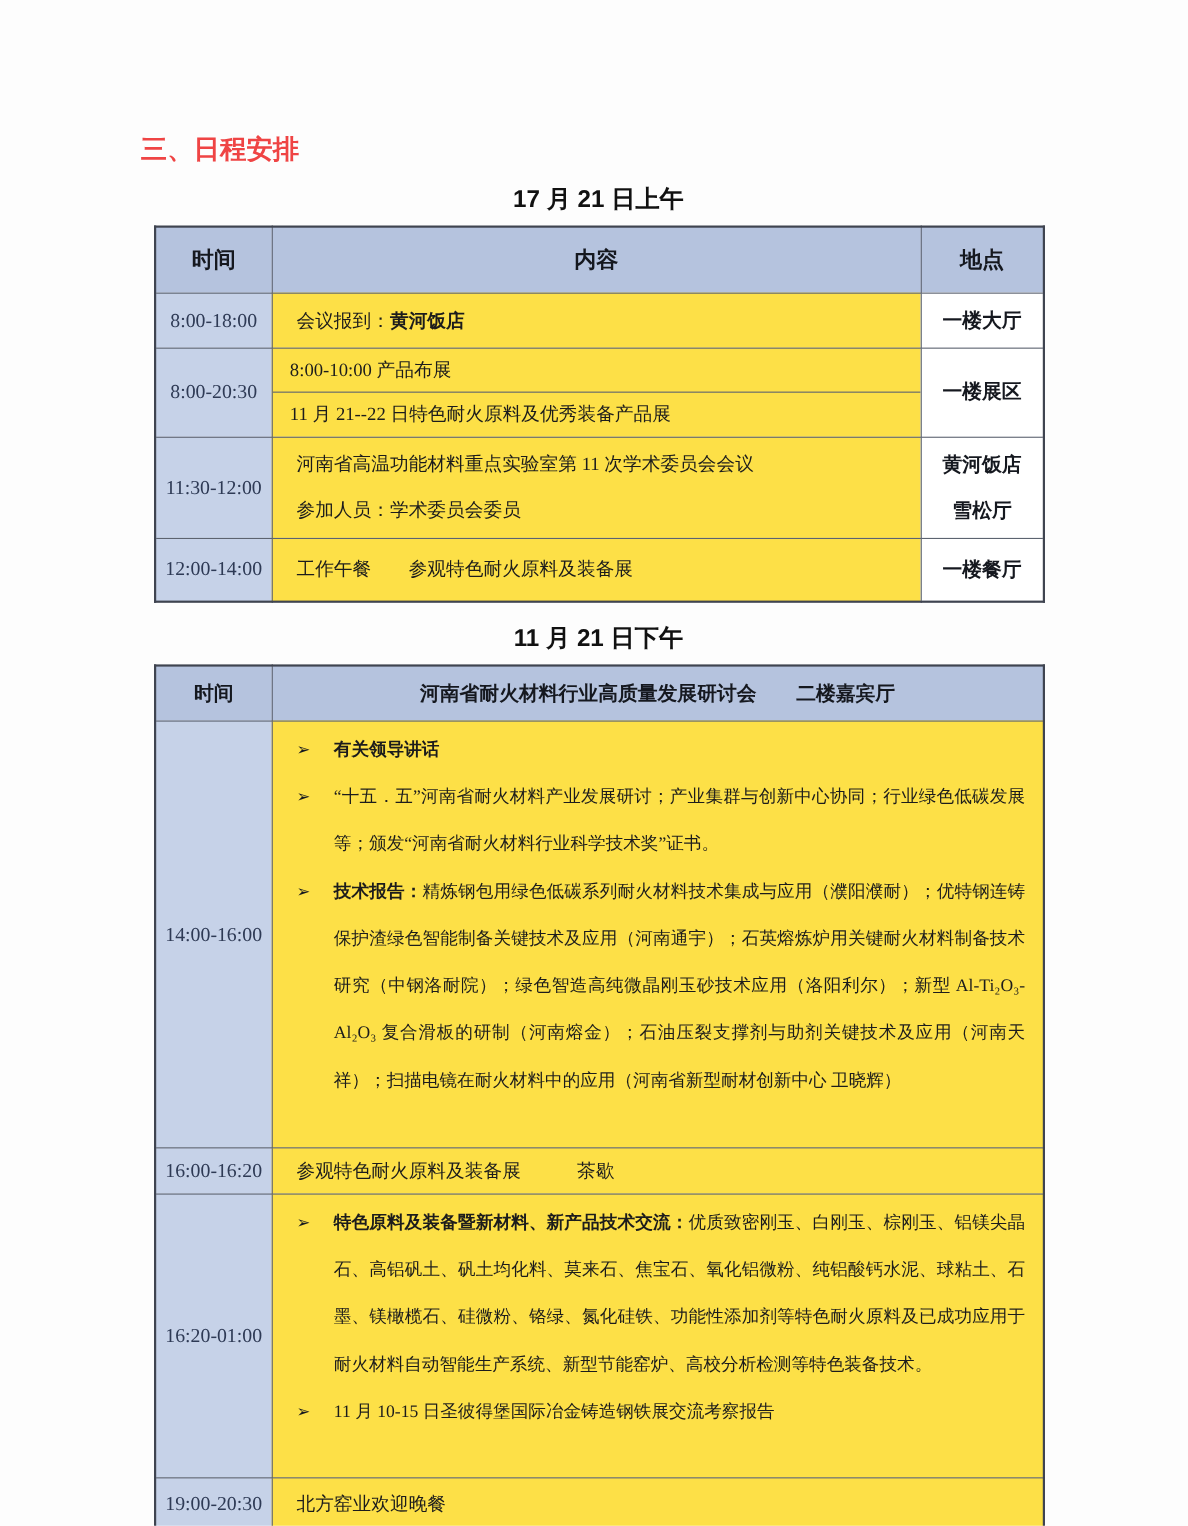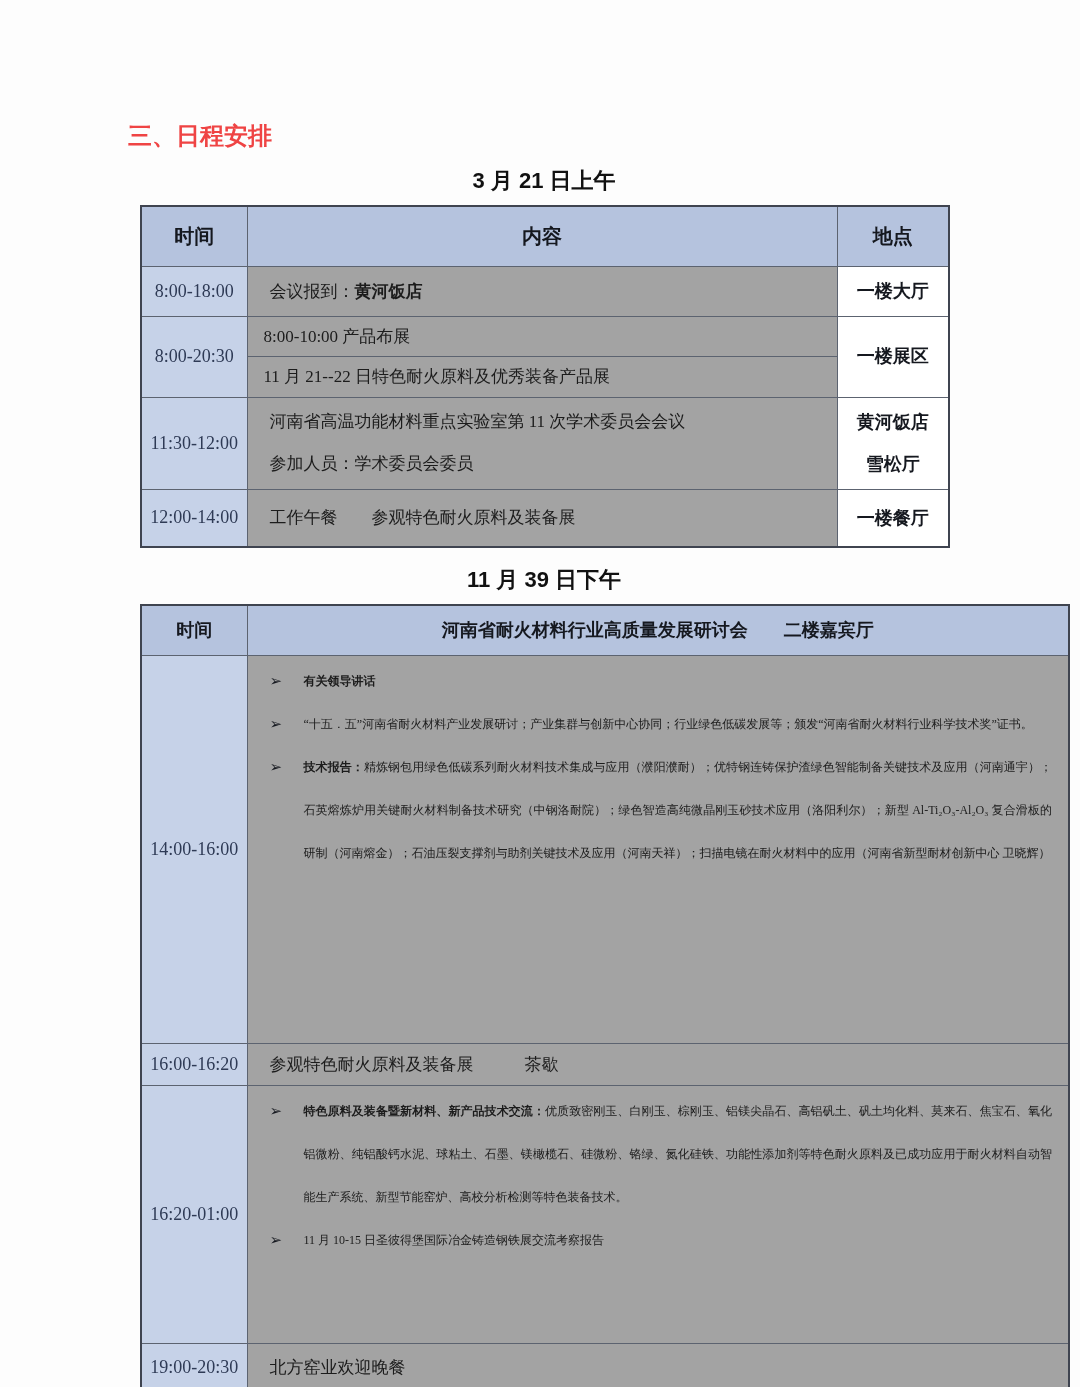--- a/index.html
+++ b/index.html
@@ -43,41 +43,41 @@
     table-layout:fixed;
   }
   table.sched td, table.sched th{
     border:1px solid var(--border_inner);
     vertical-align:middle;
   }
   table.sched{border:2px solid var(--border_dark);}
   th.col-time, td.time{width:106px;}
   .morning th.col-content, .morning td.cont{width:590px;}
   .morning th.col-loc, .morning td.loc{width:112px;}
-  .afternoon td.cont, .afternoon th.col-session{width:822px;}
+  .afternoon td.cont, .afternoon th.col-session{width:702px;}
   tr.header-row th{
     background:var(--header_bg);
     font-family:"Liberation Sans","DejaVu Sans",sans-serif;
     font-weight:bold;
     font-size:20px;
     color:#15181f;
   }
   .morning tr.header-row th{height:60px;}
   .afternoon tr.header-row th{height:50px;font-size:18px;}
   td.time{
     background:var(--time_bg);
     text-align:center;
     color:var(--time_text);
     font-size:18px;
   }
   td.cont{
     font-size:17px;
     padding-left:22px;
     padding-right:10px;
-    background:#a3a3a3;
+    background:#fde047;
   }
   td.loc{
     text-align:center;
     font-weight:bold;
     font-size:18px;
     color:#15181f;
     background:#fff;
     line-height:2.35;
   }
   .r1{height:50px;}
@@ -109,36 +109,36 @@
     width:34px;
     flex:0 0 34px;
     font-family:"DejaVu Sans",sans-serif;
     font-size:15px;
     line-height:43px;
     color:#15181f;
   }
   .bullet .btext{
     flex:1;
     line-height:43px;
-    font-size:12px;
+    font-size:16px;
     text-align:justify;
     padding-right:6px;
   }
   .plain-line{line-height:41px;white-space:nowrap;}
 </style>
 </head>
 <body>
 
 <div class="page">
 
   <div class="section-title">三、日程安排</div>
 
   <div class="content">
 
-    <div class="table-title">3 月 21 日上午</div>
+    <div class="table-title">17 月 21 日上午</div>
 
     <table class="sched morning">
       <tbody>
           <tr class="header-row">
         <th class="col-time">时间</th>
         <th class="col-content">内容</th>
         <th class="col-loc">地点</th>
       </tr>
 
       <tr class="r1">
@@ -169,21 +169,21 @@
       </tr>
 
       <tr class="r4">
         <td class="time">12:00-14:00</td>
         <td class="cont">工作午餐　　参观特色耐火原料及装备展</td>
         <td class="loc">一楼餐厅</td>
       </tr>
     </tbody>
       </table>
 
-    <div class="table-title second">11 月 39 日下午</div>
+    <div class="table-title second">11 月 21 日下午</div>
 
     <table class="sched afternoon">
       <tbody>
           <tr class="header-row">
         <th class="col-time">时间</th>
         <th class="col-session">河南省耐火材料行业高质量发展研讨会　　二楼嘉宾厅</th>
       </tr>
 
       <tr class="ra">
         <td class="time">14:00-16:00</td>

